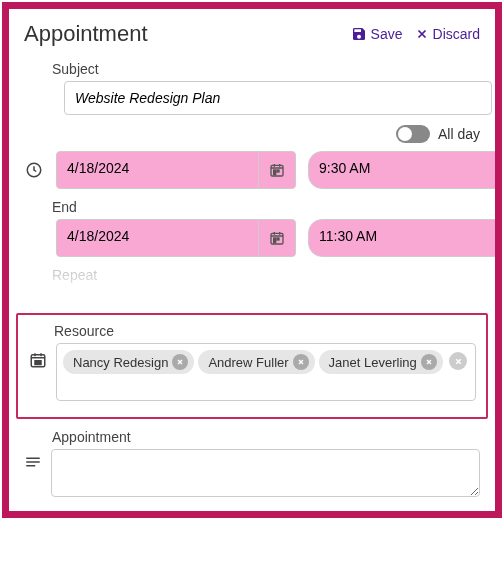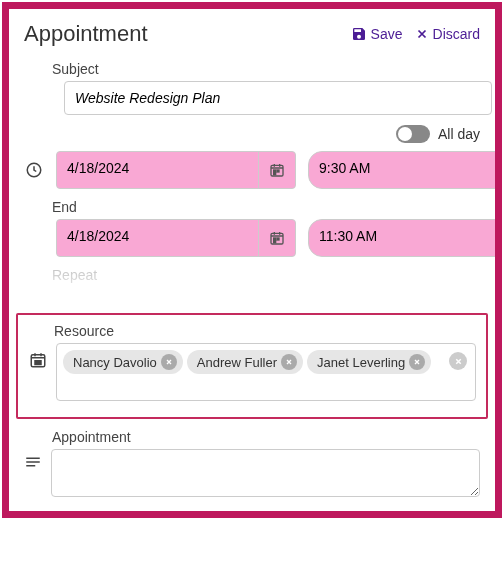--- a/index.html
+++ b/index.html
@@ -337,21 +337,21 @@
     <div class="resource-input-wrap">
       <div class="row-icon" style="margin-top:8px">
         <svg width="18" height="18" viewBox="0 0 24 24" fill="none" stroke="currentColor" stroke-width="2">
             <rect x="3" y="5" width="18" height="16" rx="2"></rect>
             <path d="M3 9h18M8 3v4M16 3v4"></path>
             <rect x="8" y="13" width="8" height="5" fill="currentColor"></rect>
           </svg>
       </div>
       <div class="multiselect">
         <div class="chip">
-          <span>Nancy Davolio</span>
+          <span>Nancy Redesign</span>
           <span class="chip-remove">
             <svg width="8" height="8" viewBox="0 0 24 24" fill="none" stroke="currentColor" stroke-width="4">
                 <path d="M18 6 6 18M6 6l12 12"></path>
               </svg>
           </span>
         </div>
         <div class="chip">
           <span>Andrew Fuller</span>
           <span class="chip-remove">
             <svg width="8" height="8" viewBox="0 0 24 24" fill="none" stroke="currentColor" stroke-width="4">

